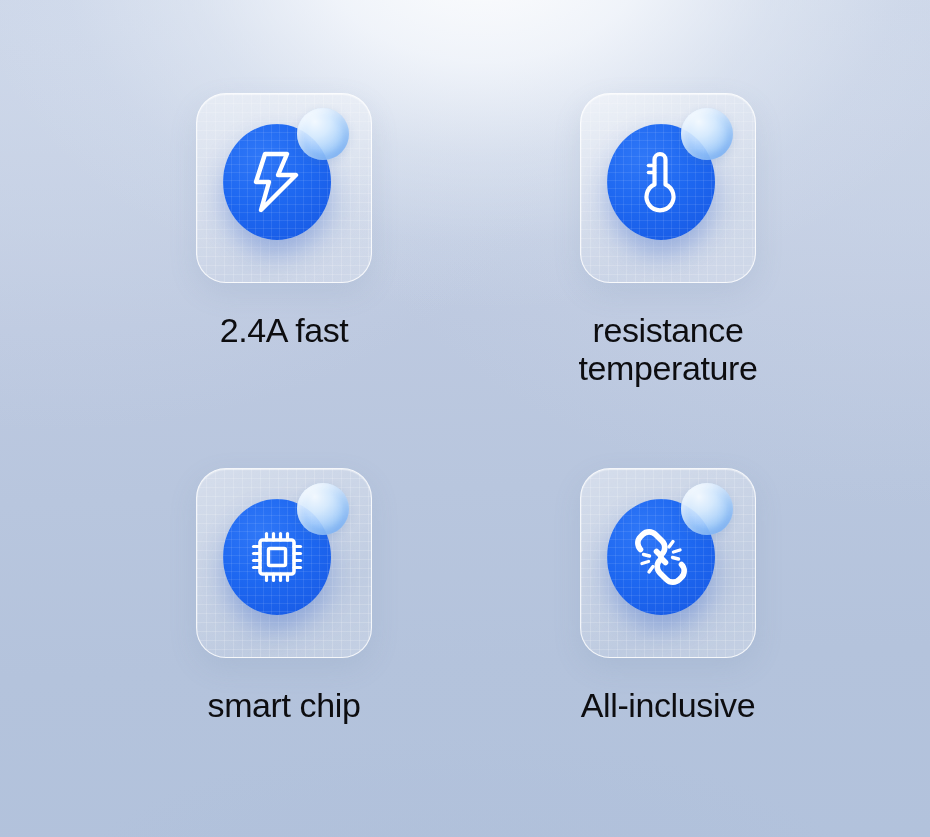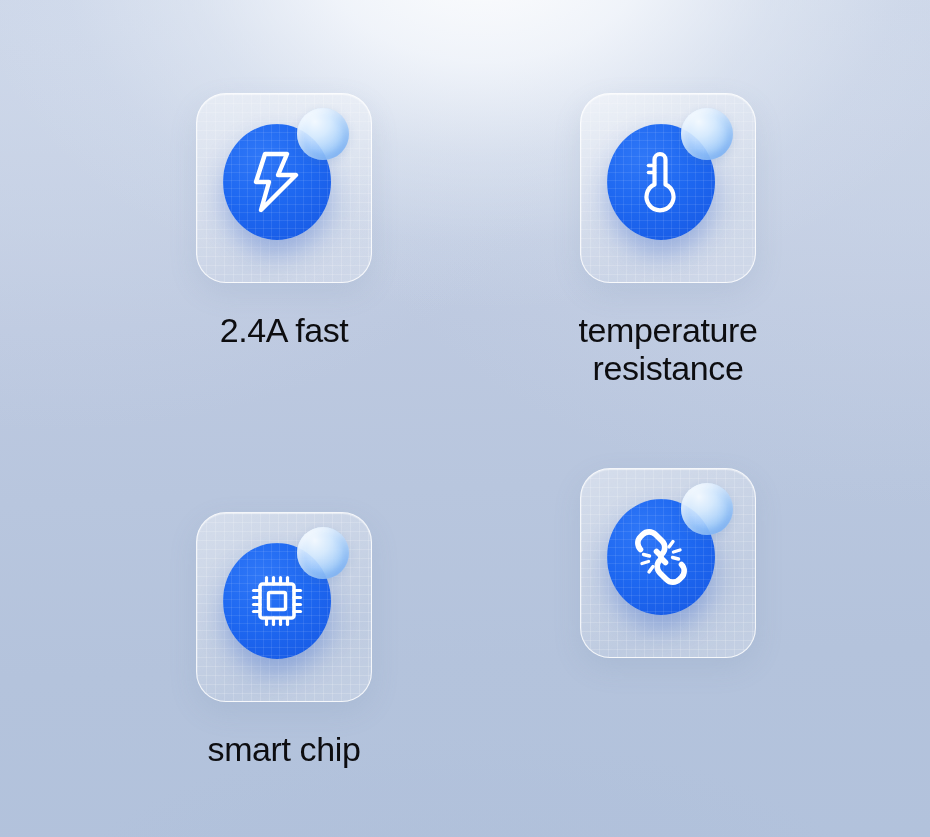--- a/index.html
+++ b/index.html
@@ -56,21 +56,21 @@
     left:16px; top:0;
     width:930px; height:837px;
   }
 
   .cell {
     position:absolute;
     width:260px;
   }
   .cell.c0 { left:138px; top:93px; }
   .cell.c1 { left:522px; top:93px; }
-  .cell.c2 { left:138px; top:468px;margin-top:44px; }
+  .cell.c2 { left:138px; top:468px; }
   .cell.c3 { left:522px; top:468px; }
 
   
   .card {
     position:relative;
     width:176px;
     height:190px;
     margin:0 auto;
     border-radius:30px;
     border:1px solid rgba(255,255,255,0.82);
@@ -181,22 +181,22 @@
         <div class="disc-grid"></div>
         <svg width="46" height="64" viewBox="0 0 46 64" fill="none">
           <path d="M27.5 34.5 V9.5 a5.5 5.5 0 0 0-11 0 V34.5 a13.5 13.5 0 1 0 11 0 Z" stroke="#ffffff" stroke-width="4.2" fill="none" stroke-linejoin="round"></path>
           <path d="M16.5 15.5 H10.5" stroke="#ffffff" stroke-width="3.6" stroke-linecap="round"></path>
           <path d="M16.5 22.5 H10.5" stroke="#ffffff" stroke-width="3.6" stroke-linecap="round"></path>
         </svg>
       </div>
       <div class="sphere"></div>
     </div>
     <div class="label">
+      <span class="ln">resistance</span>
       <span class="ln">temperature</span>
-      <span class="ln">resistance</span>
     </div>
   </div>
 
   <div class="cell c2">
     <div class="card">
       <div class="card-grid"></div>
       <div class="disc">
         <div class="disc-grid"></div>
         <svg width="60" height="60" viewBox="0 0 60 60" fill="none">
           <rect x="13" y="13" width="34" height="34" rx="2.5" stroke="#ffffff" stroke-width="3.6" fill="none"></rect>
@@ -247,16 +247,17 @@
               <path d="M43.5 32.5 l6 1.5"></path>
               <path d="M24 41.5 l-4 5.5"></path>
               <path d="M19.5 36.5 l-6.5 2"></path>
               <path d="M20.5 31 l-6 -1.5"></path>
             </g>
         </svg>
       </div>
       <div class="sphere"></div>
     </div>
     <div class="label">
+      <span class="ln">All-inclusive</span>
     </div>
   </div>
 
 </div>
 
 </body></html>

